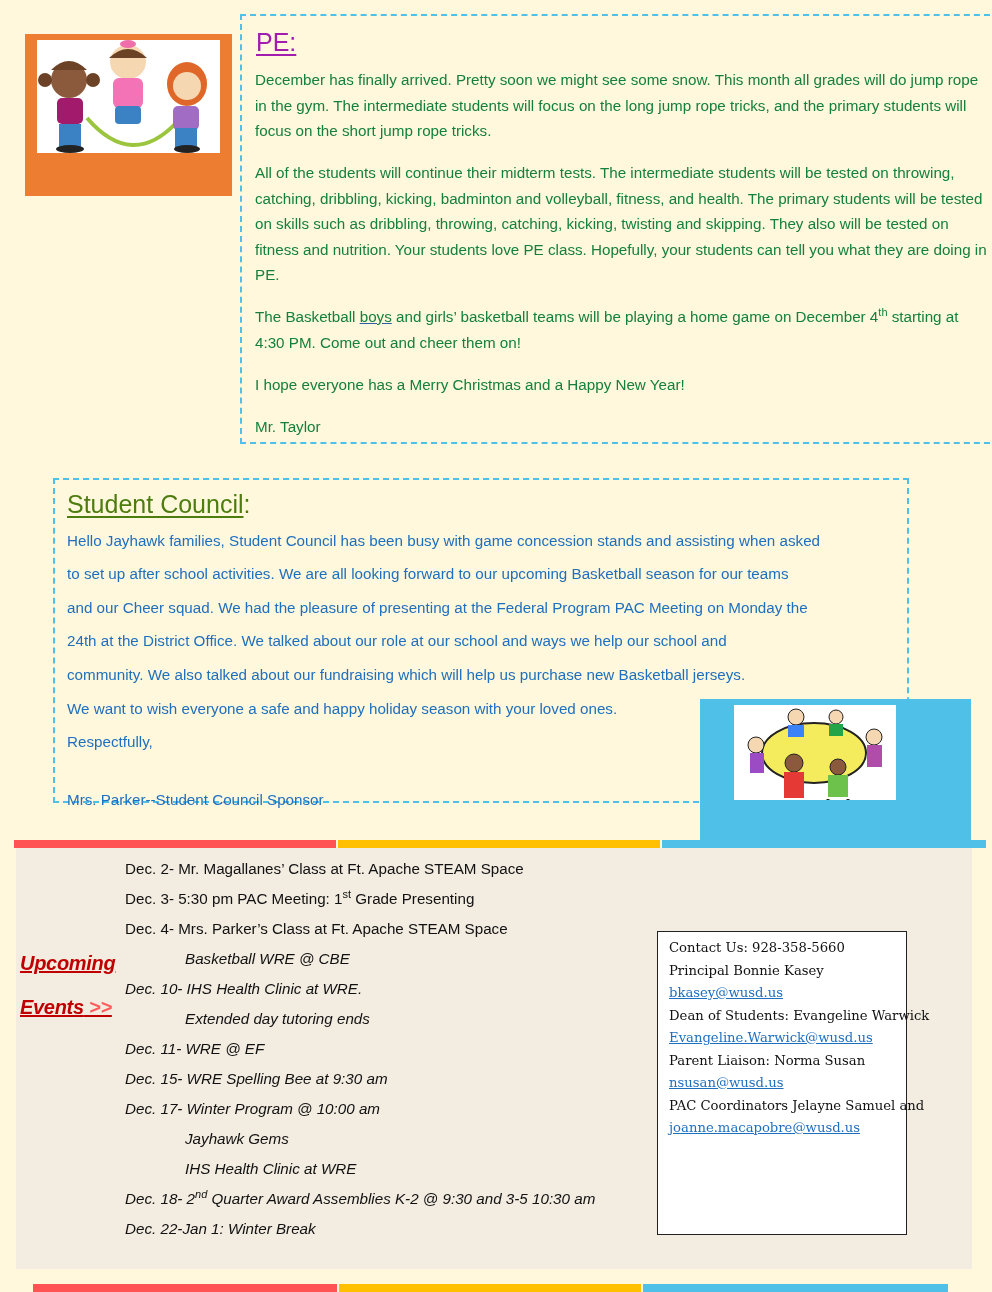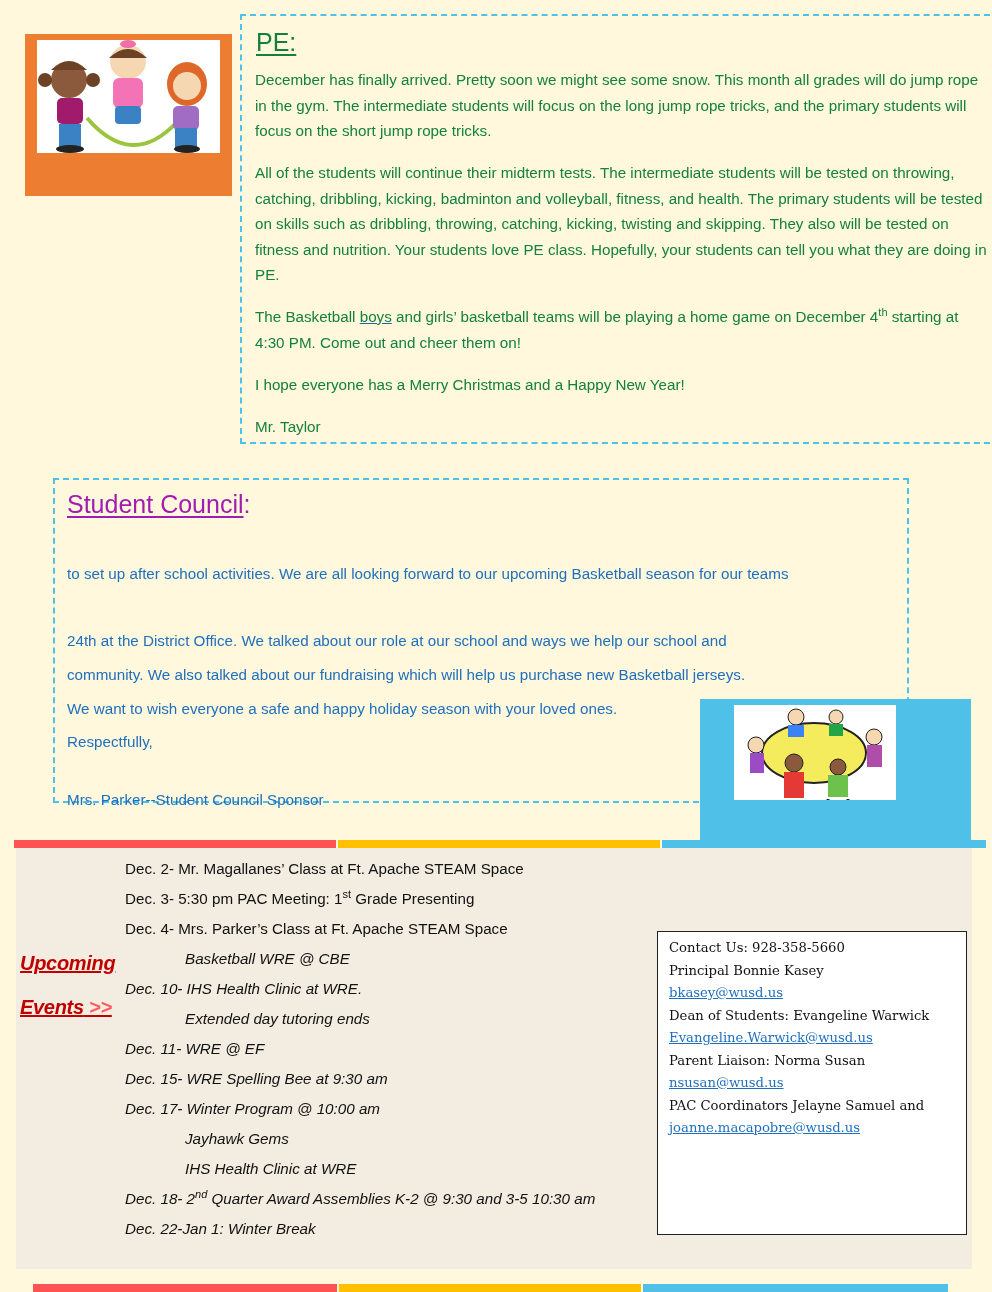--- a/index.html
+++ b/index.html
@@ -14,37 +14,37 @@
     
     #pe-photo-frame { left: 25px; top: 34px; width: 207px; height: 162px; background: #ed7d31; }
     #pe-photo { left: 12px; top: 6px; width: 183px; height: 113px; background: #fff; overflow: hidden; }
 
     
     #pe-box {
       left: 240px; top: 14px; width: 760px; height: 430px;
       border: 2px dashed #4fc1e9; border-right: none; box-sizing: border-box;
     }
     #pe-title {
-      position: absolute; left: 14px; top: 12px; font-size: 25px; color: #15803d;
+      position: absolute; left: 14px; top: 12px; font-size: 25px; color: #a21caf;
       text-decoration: underline; text-underline-offset: 3px;
     }
     .pe-para {
       position: absolute; left: 13px; width: 735px; font-size: 15.2px; line-height: 25.5px;
       color: #15803d; margin: 0;
     }
     .underline-blue { text-decoration: underline; text-decoration-color: #2e5ea8; }
     sup { font-size: 11px; line-height: 0; }
 
     
     #sc-box {
       left: 53px; top: 478px; width: 856px; height: 325px;
       border: 2px dashed #4fc1e9; box-sizing: border-box;
     }
     #sc-title {
-      position: absolute; left: 12px; top: 10px; font-size: 25px; color: #a21caf;
+      position: absolute; left: 12px; top: 10px; font-size: 25px; color: #4d7c0f;
     }
     #sc-title .u { text-decoration: underline; text-underline-offset: 3px; }
     .sc-line {
       position: absolute; left: 12px; font-size: 15.2px; color: #1f6fbf; white-space: nowrap;
     }
 
     
     #sc-photo-frame { left: 700px; top: 699px; width: 271px; height: 142px; background: #4fc1e9; }
     #sc-photo { left: 34px; top: 6px; width: 162px; height: 95px; background: #fff; overflow: hidden; }
     #sc-dash { left: 736px; top: 800px; width: 160px; border-top: 2px dashed #4fc1e9; }
@@ -58,21 +58,21 @@
       position: absolute; left: 4px; font-size: 20px; font-weight: bold; font-style: italic;
       color: #c00000; text-decoration: underline; font-family: "Liberation Sans", sans-serif;
       letter-spacing: -0.3px;
     }
     .ev-heading .arrows { color: #ff5b5b; }
     .ev-item { position: absolute; font-size: 15.2px; color: #111; white-space: nowrap; }
     .ev-item.it { font-style: italic; }
 
     
     #contact-box {
-      left: 657px; top: 931px; width: 310px; height: 304px; background: #fff;
+      left: 657px; top: 931px; width: 250px; height: 304px; background: #fff;
       border: 1.5px solid #222; box-sizing: border-box;
       font-family: "DejaVu Serif", serif; font-size: 13.2px; line-height: 22.5px;
       padding: 5px 0 0 11px;
     }
     #contact-box div { white-space: nowrap; }
     #contact-box a { color: #1f6fbf; text-decoration: underline; }
   </style>
 </head>
 <body>
 
@@ -110,21 +110,23 @@
   <div id="pe-title">PE:</div>
   <p class="pe-para" style="top:51px;">December has finally arrived.  Pretty soon we might see some snow.  This month all grades will do jump rope in the gym.  The intermediate students will focus on the long jump rope tricks, and the primary students will focus on the short jump rope tricks.</p>
   <p class="pe-para" style="top:144px;">All of the students will continue their midterm tests.  The intermediate students will be tested on throwing, catching, dribbling, kicking, badminton and volleyball, fitness, and health.  The primary students will be tested on skills such as dribbling, throwing, catching, kicking, twisting and skipping.  They also will be tested on fitness and nutrition.  Your students love PE class.  Hopefully, your students can tell you what they are doing in PE.</p>
   <p class="pe-para" style="top:288px;"><span>The Basketball </span><span class="underline-blue">boys</span><span> and girls’ basketball teams will be playing a home game on December 4</span><sup>th</sup><span> starting at 4:30 PM.  Come out and cheer them on!</span></p>
   <p class="pe-para" style="top:356px;">I hope everyone has a Merry Christmas and a Happy New Year!</p>
   <p class="pe-para" style="top:398px;">Mr. Taylor</p>
 </div>
 
 <div id="sc-box" class="abs">
   <div id="sc-title"><span class="u">Student Council</span><span>:</span></div>
+  <div class="sc-line" style="top:52px;">Hello Jayhawk families, Student Council has been busy with game concession stands and assisting when asked</div>
   <div class="sc-line" style="top:85px;">to set up after school activities. We are all looking forward to our upcoming Basketball season for our teams</div>
+  <div class="sc-line" style="top:119px;">and our Cheer squad. We had the pleasure of presenting at the Federal Program PAC Meeting on Monday the</div>
   <div class="sc-line" style="top:152px;">24th at the District Office. We talked about our role at our school and ways we help our school and</div>
   <div class="sc-line" style="top:186px;">community. We also talked about our fundraising which will help us purchase new Basketball jerseys.</div>
   <div class="sc-line" style="top:220px;">We want to wish everyone a safe and happy holiday season with your loved ones.</div>
   <div class="sc-line" style="top:253px;">Respectfully,</div>
   <div class="sc-line" style="top:287px;margin-top:24px;">Mrs. Parker--Student Council Sponsor</div>
 </div>
 
 <div id="sc-photo-frame" class="abs">
   <div id="sc-photo" class="abs">
     <svg width="162" height="131" viewBox="0 0 162 131">

